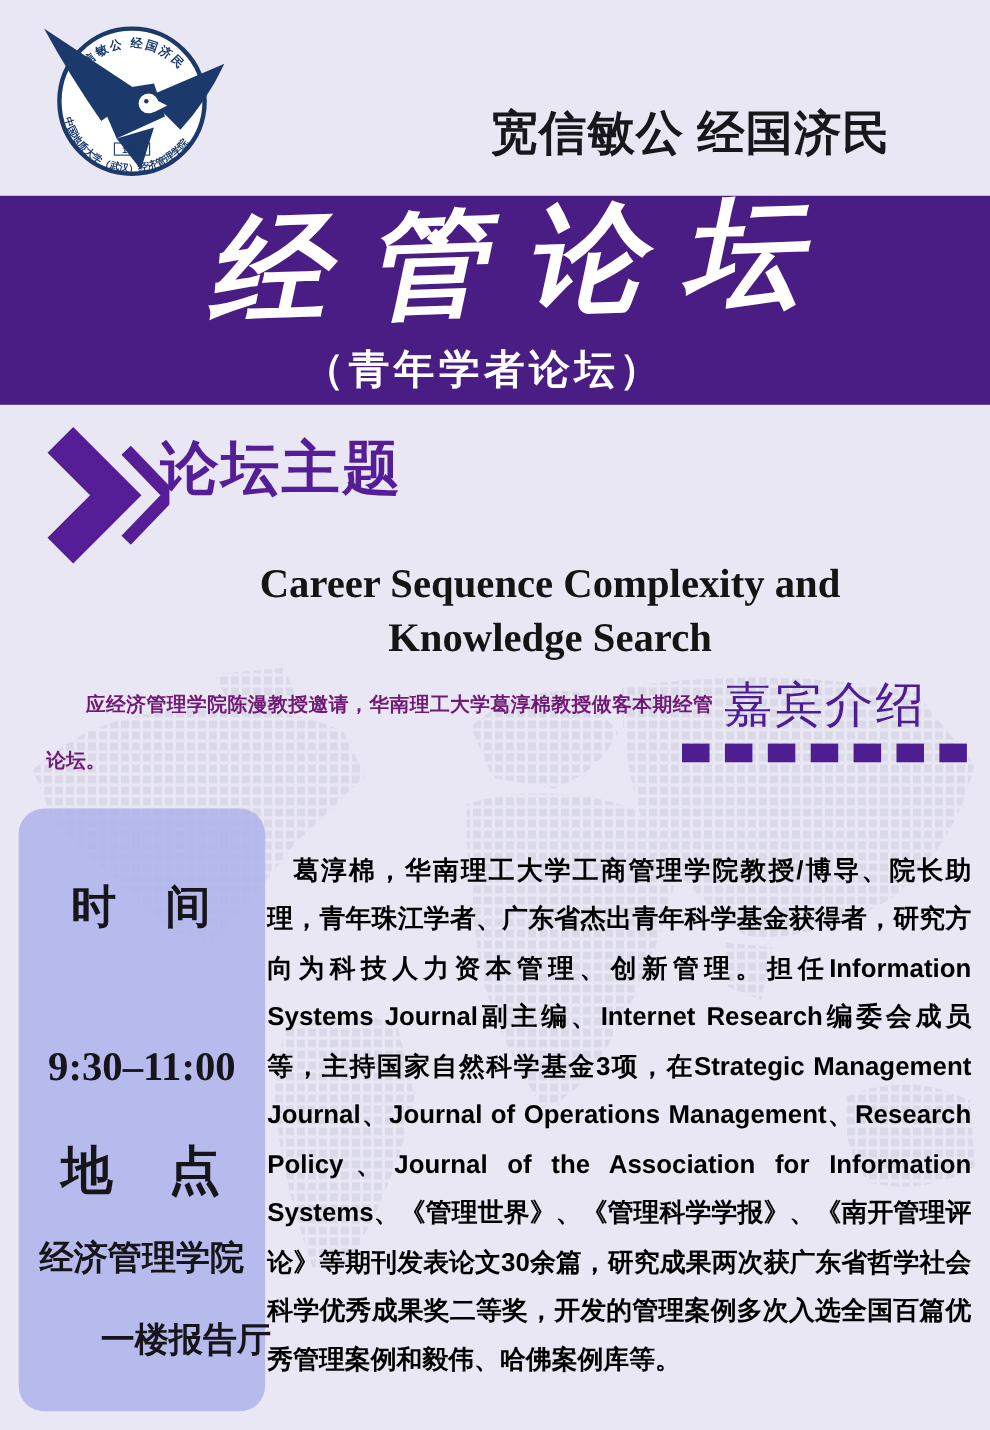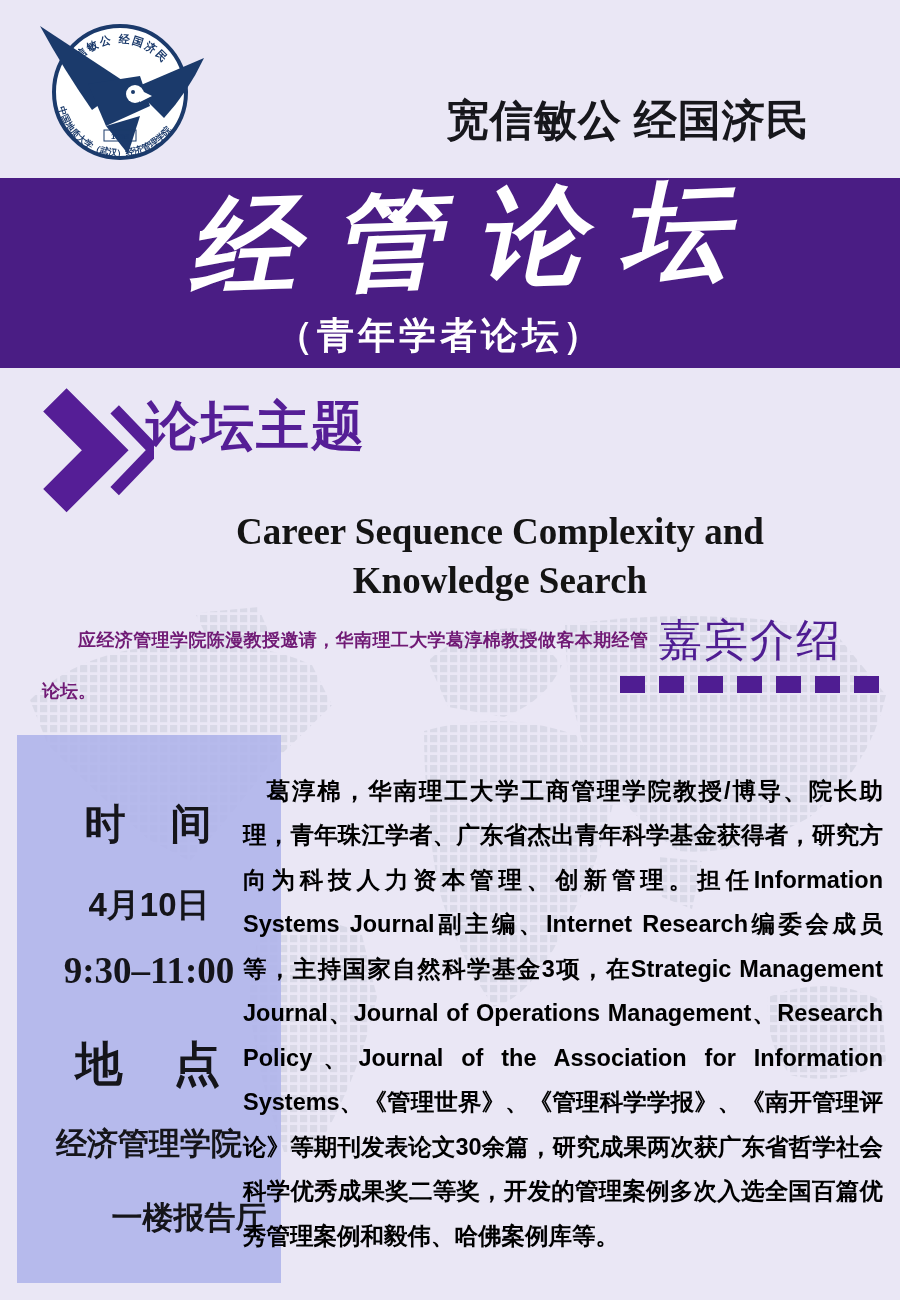--- a/index.html
+++ b/index.html
@@ -47,22 +47,23 @@
   }
   
   .guest-heading {
     position:absolute; left:658px; top:611px;
     font-size:44px; font-weight:normal; color:#4F1D92; letter-spacing:2px; white-space:nowrap;
   }
   .guest-dashes { position:absolute; left:620px; top:676px; display:flex; gap:14px; }
   .dash { width:25px; height:17px; background:#4F1D92; }
   
   .panel {
-    position:absolute; left:17px; top:735px; width:264px; height:548px;
+    position:absolute; left:17px; top:735px; width:224px; height:548px;
     background:rgba(173,178,234,0.85);
+    border-radius:23px;
   }
   .panel .pitem { position:absolute; left:0; width:100%; text-align:center; font-weight:bold; color:#15151a; white-space:nowrap; }
   .p-time-label { top:62px;  font-size:41px; letter-spacing:2px; }
   .p-date       { top:148px; font-size:33px; }
   .p-time       { top:214px; font-size:37px; font-family:"Liberation Serif", serif; }
   .p-loc-label  { top:298px; font-size:47px; letter-spacing:2px; }
   .p-loc1       { top:388px; font-size:31px; }
   .p-loc2       { top:462px; font-size:31px;margin-left:40px; }
   
   .bio {
@@ -147,21 +148,20 @@
     <div class="dash"></div>
     <div class="dash"></div>
     <div class="dash"></div>
     <div class="dash"></div>
     <div class="dash"></div>
     <div class="dash"></div>
   </div>
 
   <aside class="panel">
     <div class="pitem p-time-label">时　间</div>
-    <div class="pitem p-date">4月10日</div>
     <div class="pitem p-time">9:30–11:00</div>
     <div class="pitem p-loc-label">地　点</div>
     <div class="pitem p-loc1">经济管理学院</div>
     <div class="pitem p-loc2">一楼报告厅</div>
   </aside>
 
   <p class="bio">葛淳棉，华南理工大学工商管理学院教授/博导、院长助理，青年珠江学者、广东省杰出青年科学基金获得者，研究方向为科技人力资本管理、创新管理。担任Information Systems Journal副主编、Internet Research编委会成员等，主持国家自然科学基金3项，在Strategic Management Journal、Journal of Operations Management、Research Policy、Journal of the Association for Information Systems、《管理世界》、《管理科学学报》、《南开管理评论》等期刊发表论文30余篇，研究成果两次获广东省哲学社会科学优秀成果奖二等奖，开发的管理案例多次入选全国百篇优秀管理案例和毅伟、哈佛案例库等。</p>
 
 </div>
 

